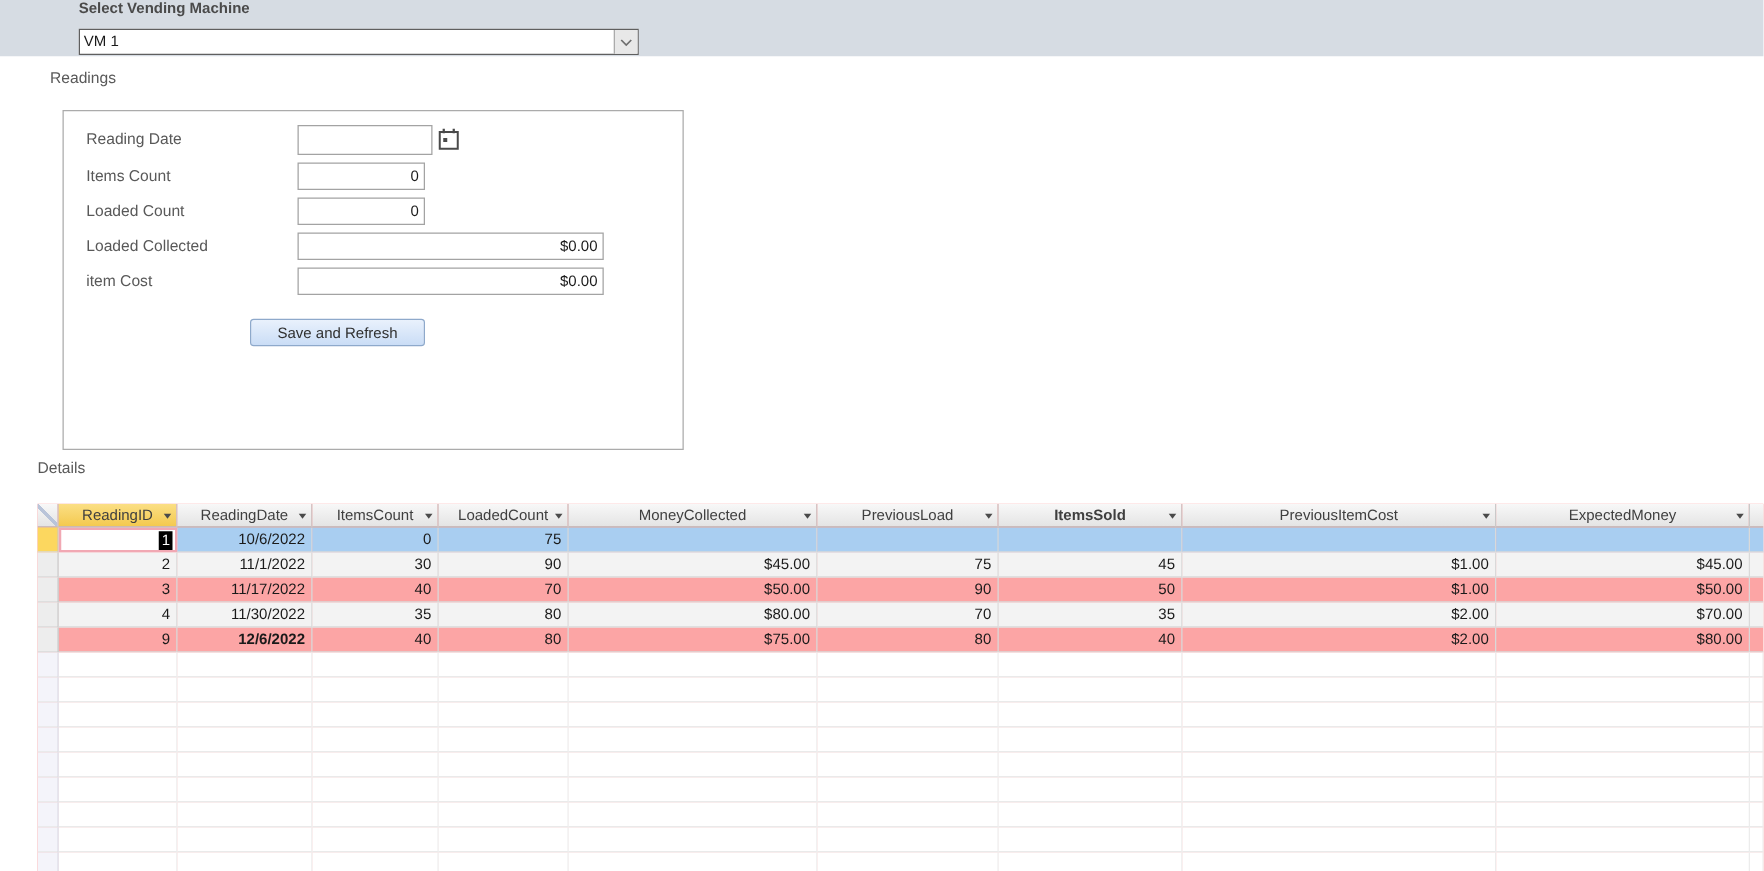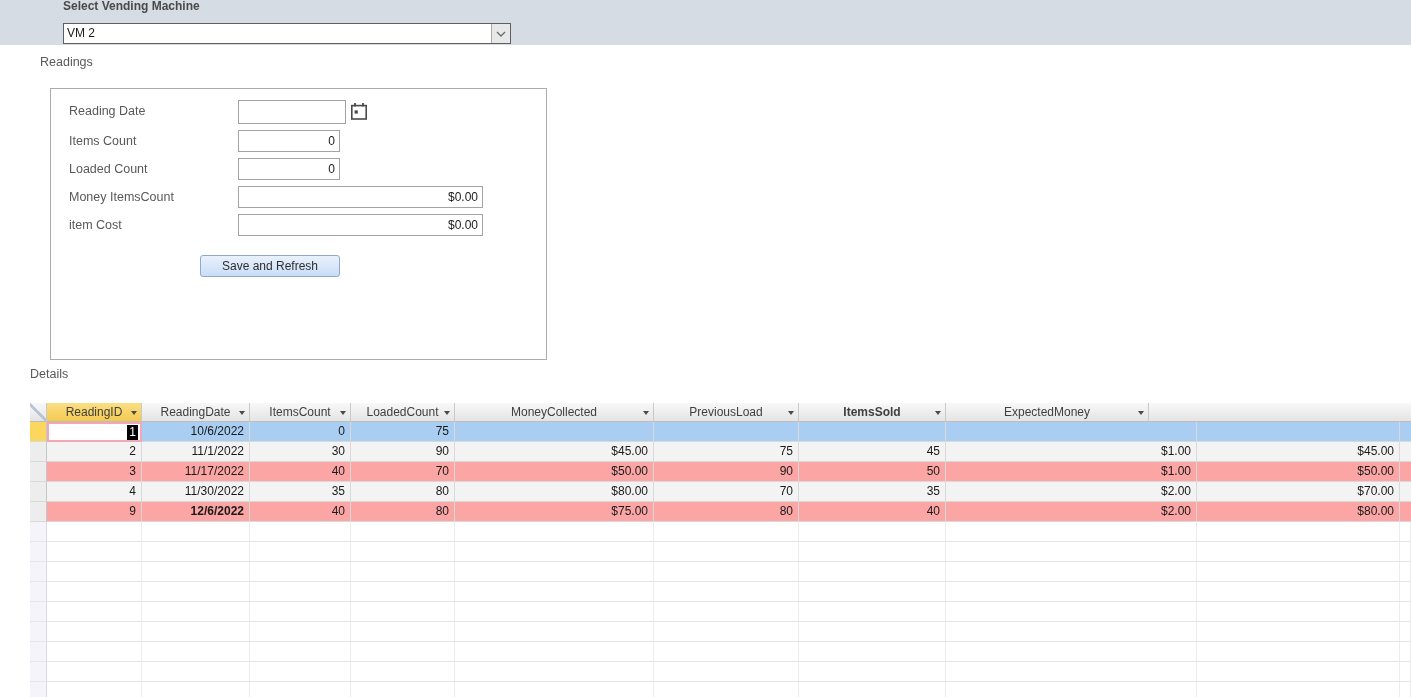--- a/index.html
+++ b/index.html
@@ -67,21 +67,21 @@
   .erow .cell{border-right:1px solid #ececec;border-bottom:1px solid #e4e4e4;background:#fff;}
 </style>
 </head>
 <body>
 
 <div id="app">
 
   <div class="band">
     <div class="band-label">Select Vending Machine</div>
     <div class="combo">
-      <span class="combo-text">VM 2</span>
+      <span class="combo-text">VM 1</span>
       <div class="combo-btn">
         <svg width="10" height="6" viewBox="0 0 10 6">
           <polyline points="1,1 5,5 9,1" fill="none" stroke="#6e6e6e" stroke-width="1.4"></polyline>
         </svg>
       </div>
     </div>
   </div>
 
   <div class="sect" id="readings-label">Readings</div>
 
@@ -104,21 +104,21 @@
       <span class="flabel">Items Count</span>
       <input class="finput num" style="width: 102px;" value="0">
     </div>
 
     <div class="frow" style="top:69px;height:22px;">
       <span class="flabel">Loaded Count</span>
       <input class="finput num" style="width: 102px;" value="0">
     </div>
 
     <div class="frow" style="top:97px;height:22px;">
-      <span class="flabel">Money ItemsCount</span>
+      <span class="flabel">Loaded Collected</span>
       <input class="finput num" style="width: 245px;" value="$0.00">
     </div>
 
     <div class="frow" style="top:125px;height:22px;">
       <span class="flabel">item Cost</span>
       <input class="finput num" style="width: 245px;" value="$0.00">
     </div>
 
     <button class="savebtn">Save and Refresh</button>
   </div>
@@ -128,20 +128,21 @@
   <div id="grid">
       <div class="row header-row">
         <div class="corner"></div>
         <div class="hcell hot" style="width: 95px;">ReadingID<div class="harrow"></div></div>
         <div class="hcell" style="width: 108px;">ReadingDate<div class="harrow"></div></div>
         <div class="hcell" style="width: 101px;">ItemsCount<div class="harrow"></div></div>
         <div class="hcell" style="width: 104px;">LoadedCount<div class="harrow"></div></div>
         <div class="hcell" style="width: 199px;">MoneyCollected<div class="harrow"></div></div>
         <div class="hcell" style="width: 145px;">PreviousLoad<div class="harrow"></div></div>
         <div class="hcell" style="width: 147px; font-weight: bold;">ItemsSold<div class="harrow"></div></div>
+        <div class="hcell" style="width: 251px;">PreviousItemCost<div class="harrow"></div></div>
         <div class="hcell" style="width: 203px;">ExpectedMoney<div class="harrow"></div></div>
         <div class="hcell filler"></div>
       </div>
       <div class="row selected">
         <div class="selcell active"></div>
         <div class="cell active-cell" style="width: 95px;">
           <div class="cursor-block">1</div>
         </div>
         <div class="cell" style="width: 108px;">10/6/2022</div>
         <div class="cell" style="width: 101px;">0</div>

